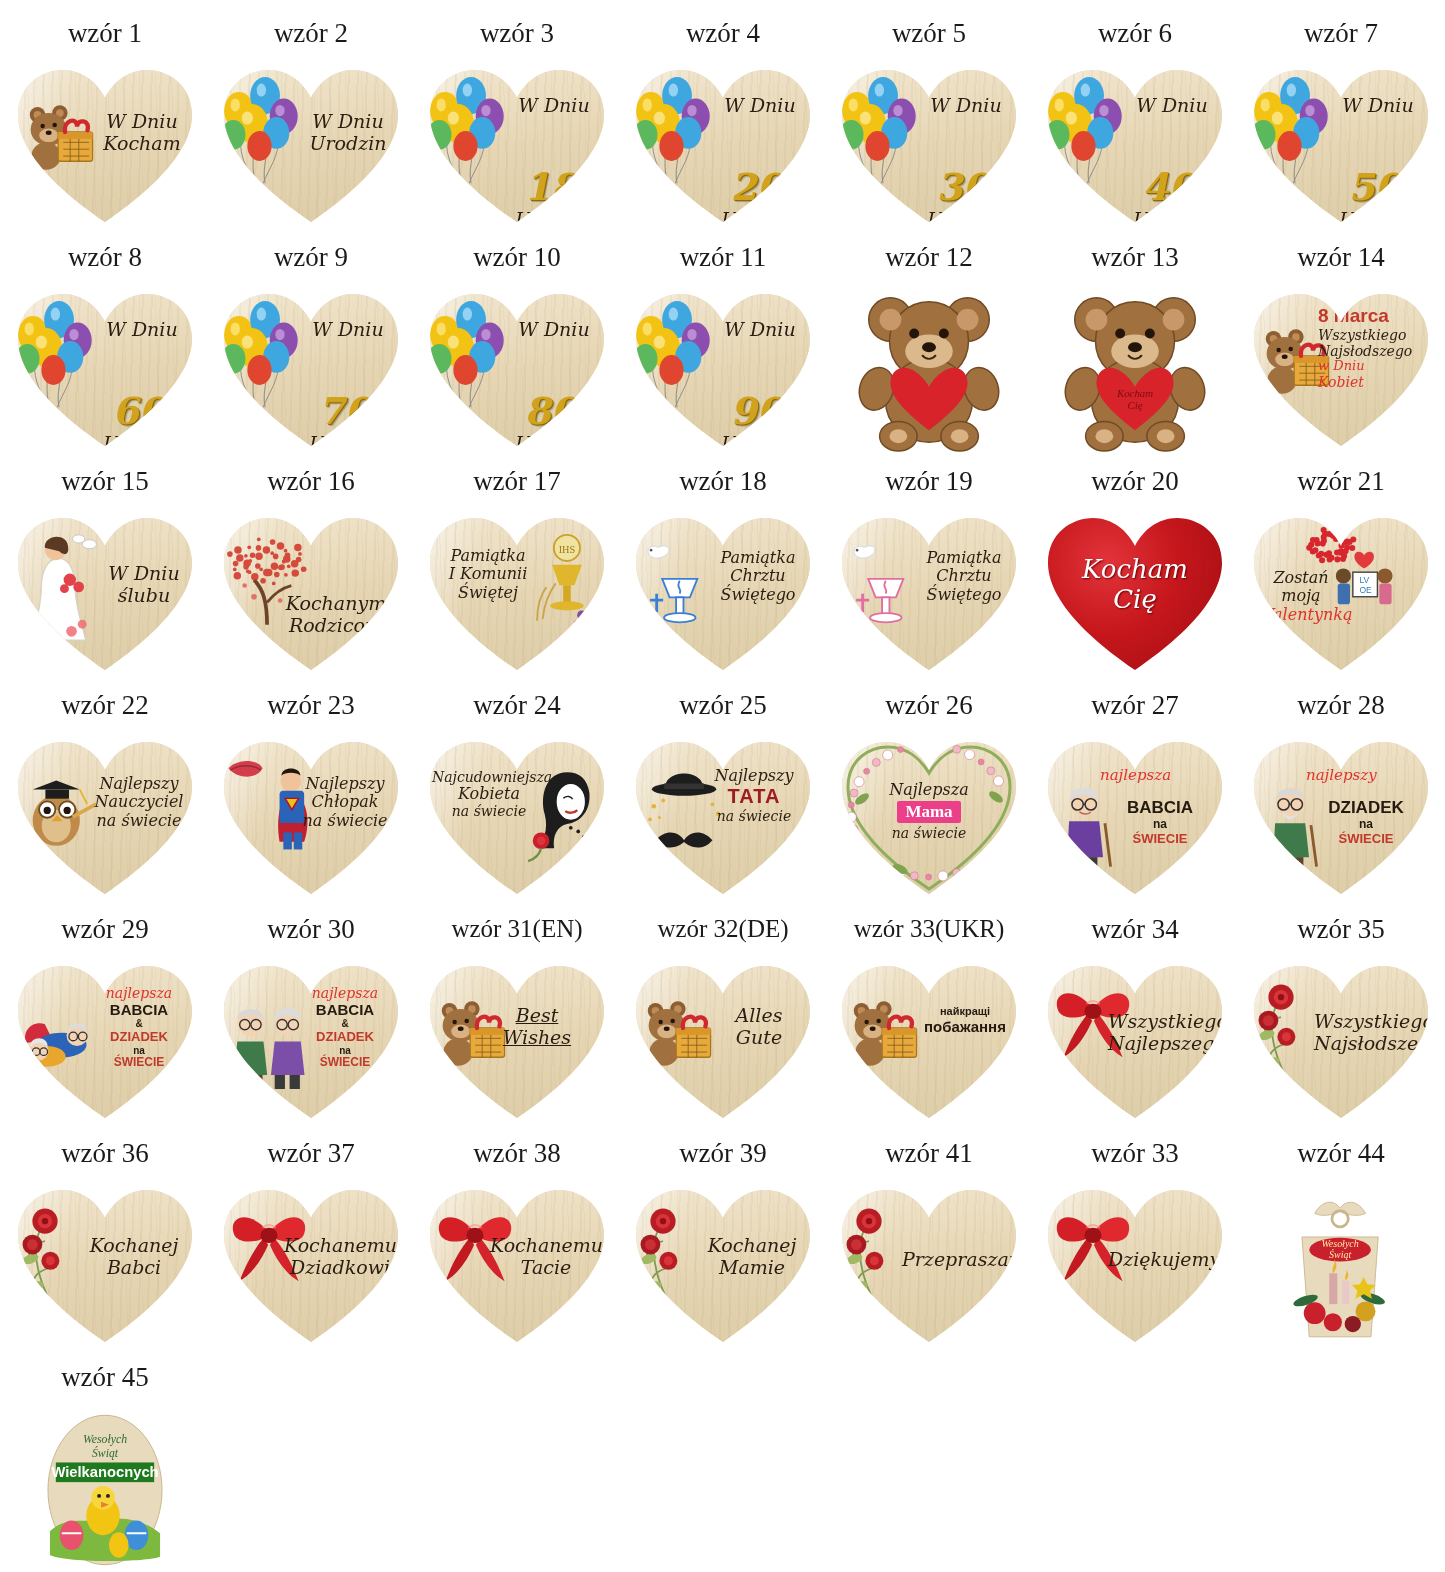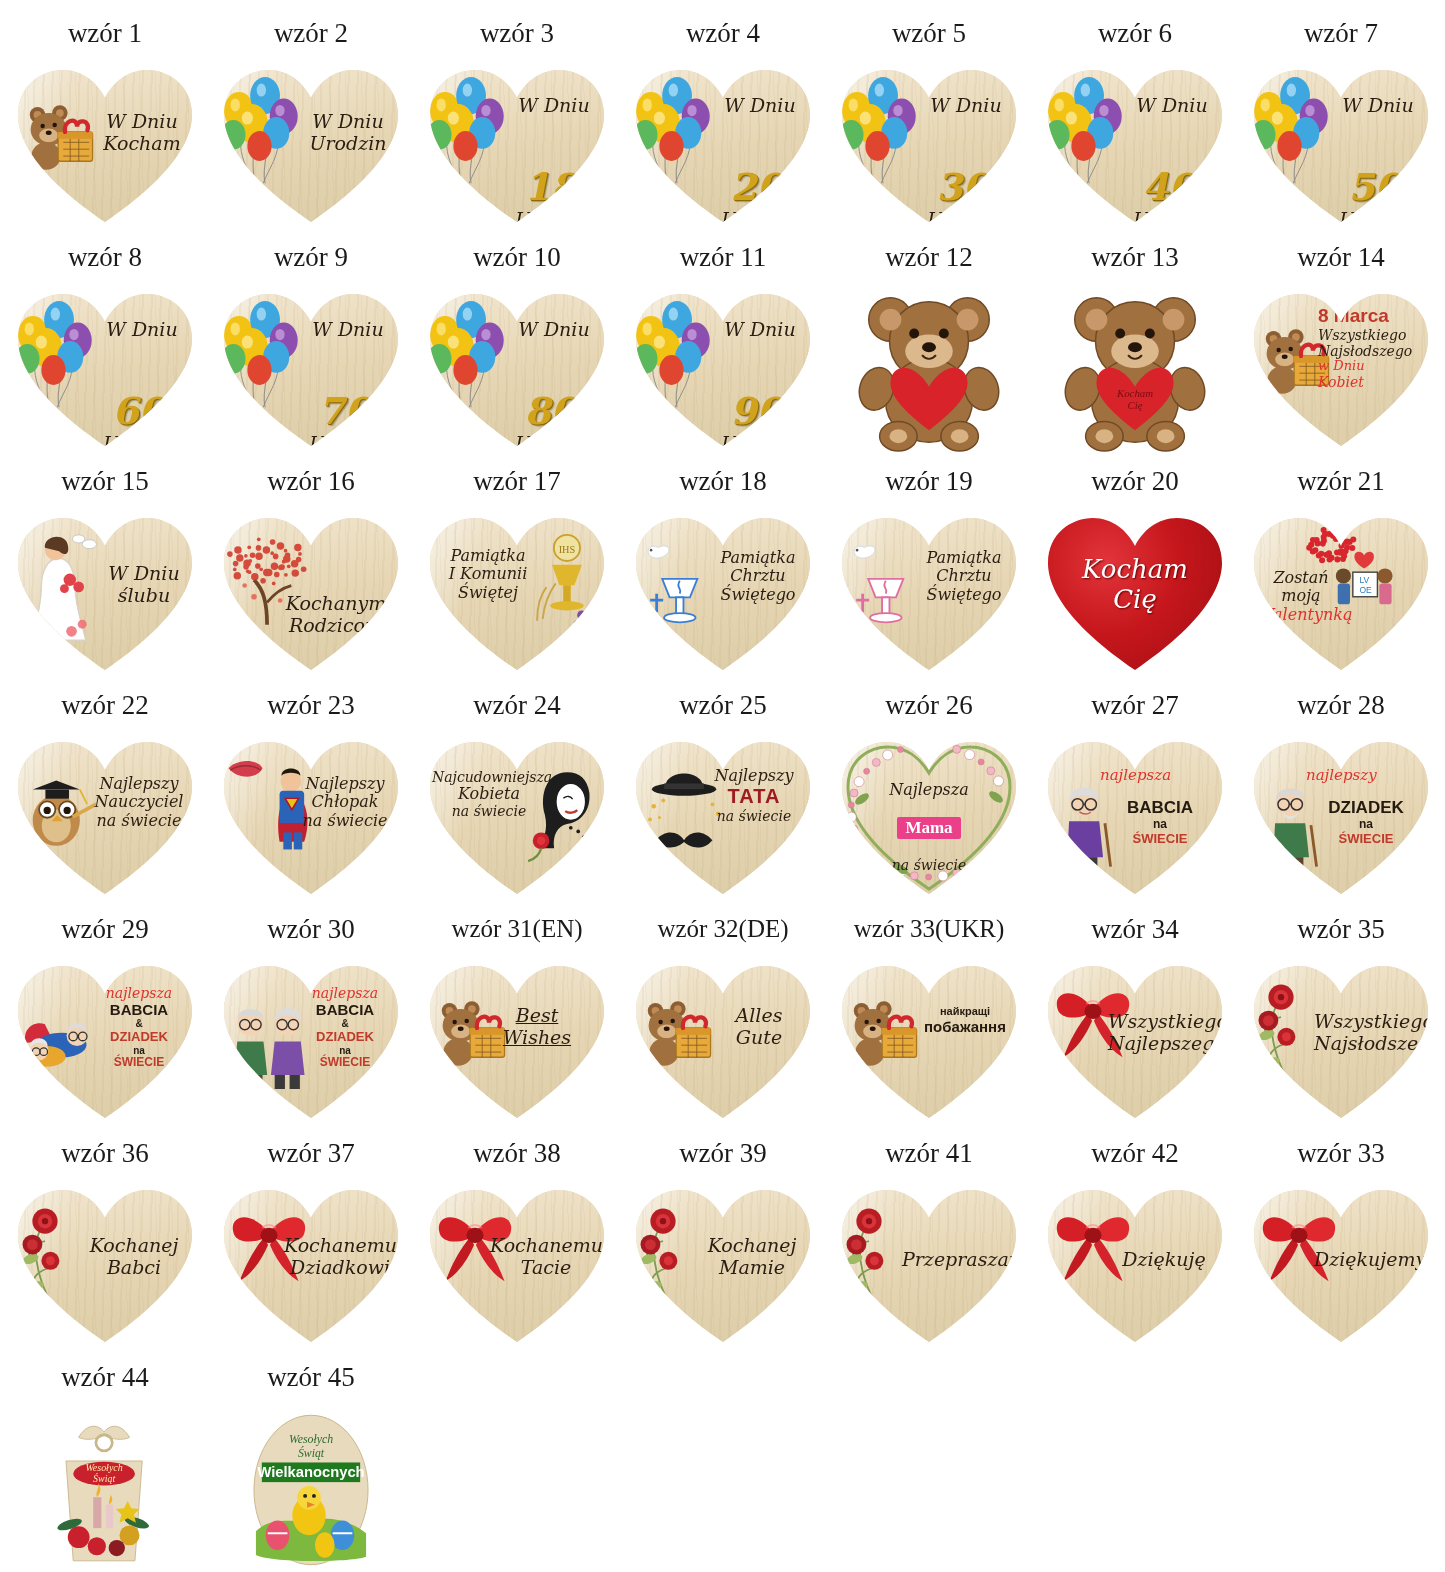--- a/index.html
+++ b/index.html
@@ -954,21 +954,21 @@
               <circle cx="158.5" cy="42.0" r="5.0" fill="#ffffff" stroke="#cf7c94" stroke-width=".6"></circle>
         </g>
         <g fill="#7fa34e">
           <ellipse cx="22" cy="60" rx="8" ry="4" transform="rotate(-35 22 60)"></ellipse>
           <ellipse cx="156" cy="58" rx="8" ry="4" transform="rotate(35 156 58)"></ellipse>
           <ellipse cx="60" cy="130" rx="8" ry="4" transform="rotate(25 60 130)"></ellipse>
         </g>
       </svg>
           <div class="txt" style="left:34px;top:42px;width:110px;">
             <div class="script sm">Najlepsza</div>
-        <div style="margin:18px 0"><span class="pinkbox">Mama</span></div>
+        <div style="margin:2px 0"><span class="pinkbox">Mama</span></div>
         <div class="script xs">na świecie</div>
           </div>
         </div>
       </div>
     </div>
     <div class="cell">
       <div class="caption">wzór 27</div>
       <div class="art-wrap">
         <div class="heartshape">
           <svg class="roses" viewBox="0 0 70 100" width="66" height="96" style="left:8px;top:40px;">
@@ -1357,38 +1357,20 @@
       <circle cx="20" cy="102" r="4.5" fill="#cc2e35"></circle>
     </g>
   </svg>
           <div class="txt" style="left:62px;top:62px;width:112px;">
             <div class="script">Przepraszam</div>
           </div>
         </div>
       </div>
     </div>
     <div class="cell">
-      <div class="caption">wzór 42</div>
-      <div class="art-wrap">
-        <div class="heartshape">
-          <svg class="bow" viewBox="0 0 90 86" width="86" height="82" style="left:4px;top:16px;">
-    <path d="M44 30 C 24 6, 2 14, 8 32 C 12 44, 34 42, 44 34 Z" fill="#d41f26"></path>
-    <path d="M46 30 C 66 6, 88 14, 82 32 C 78 44, 56 42, 46 34 Z" fill="#e0282f"></path>
-    <path d="M40 36 C 26 52, 18 72, 14 82 C 28 74, 38 58, 44 44 Z" fill="#c21a20"></path>
-    <path d="M50 36 C 64 52, 72 72, 76 82 C 62 74, 52 58, 46 44 Z" fill="#d4232a"></path>
-    <ellipse cx="45" cy="34" rx="9" ry="8" fill="#9e1217"></ellipse>
-    <path d="M38 26 C 42 22, 48 22, 52 26" stroke="#ff8a8a" stroke-width="2" fill="none" opacity=".6"></path>
-  </svg>
-          <div class="txt" style="left:62px;top:62px;width:112px;">
-            <div class="script">Dziękuję</div>
-          </div>
-        </div>
-      </div>
-    </div>
-    <div class="cell">
       <div class="caption">wzór 33</div>
       <div class="art-wrap">
         <div class="heartshape">
           <svg class="bow" viewBox="0 0 90 86" width="86" height="82" style="left:4px;top:16px;">
     <path d="M44 30 C 24 6, 2 14, 8 32 C 12 44, 34 42, 44 34 Z" fill="#d41f26"></path>
     <path d="M46 30 C 66 6, 88 14, 82 32 C 78 44, 56 42, 46 34 Z" fill="#e0282f"></path>
     <path d="M40 36 C 26 52, 18 72, 14 82 C 28 74, 38 58, 44 44 Z" fill="#c21a20"></path>
     <path d="M50 36 C 64 52, 72 72, 76 82 C 62 74, 52 58, 46 44 Z" fill="#d4232a"></path>
     <ellipse cx="45" cy="34" rx="9" ry="8" fill="#9e1217"></ellipse>
     <path d="M38 26 C 42 22, 48 22, 52 26" stroke="#ff8a8a" stroke-width="2" fill="none" opacity=".6"></path>

